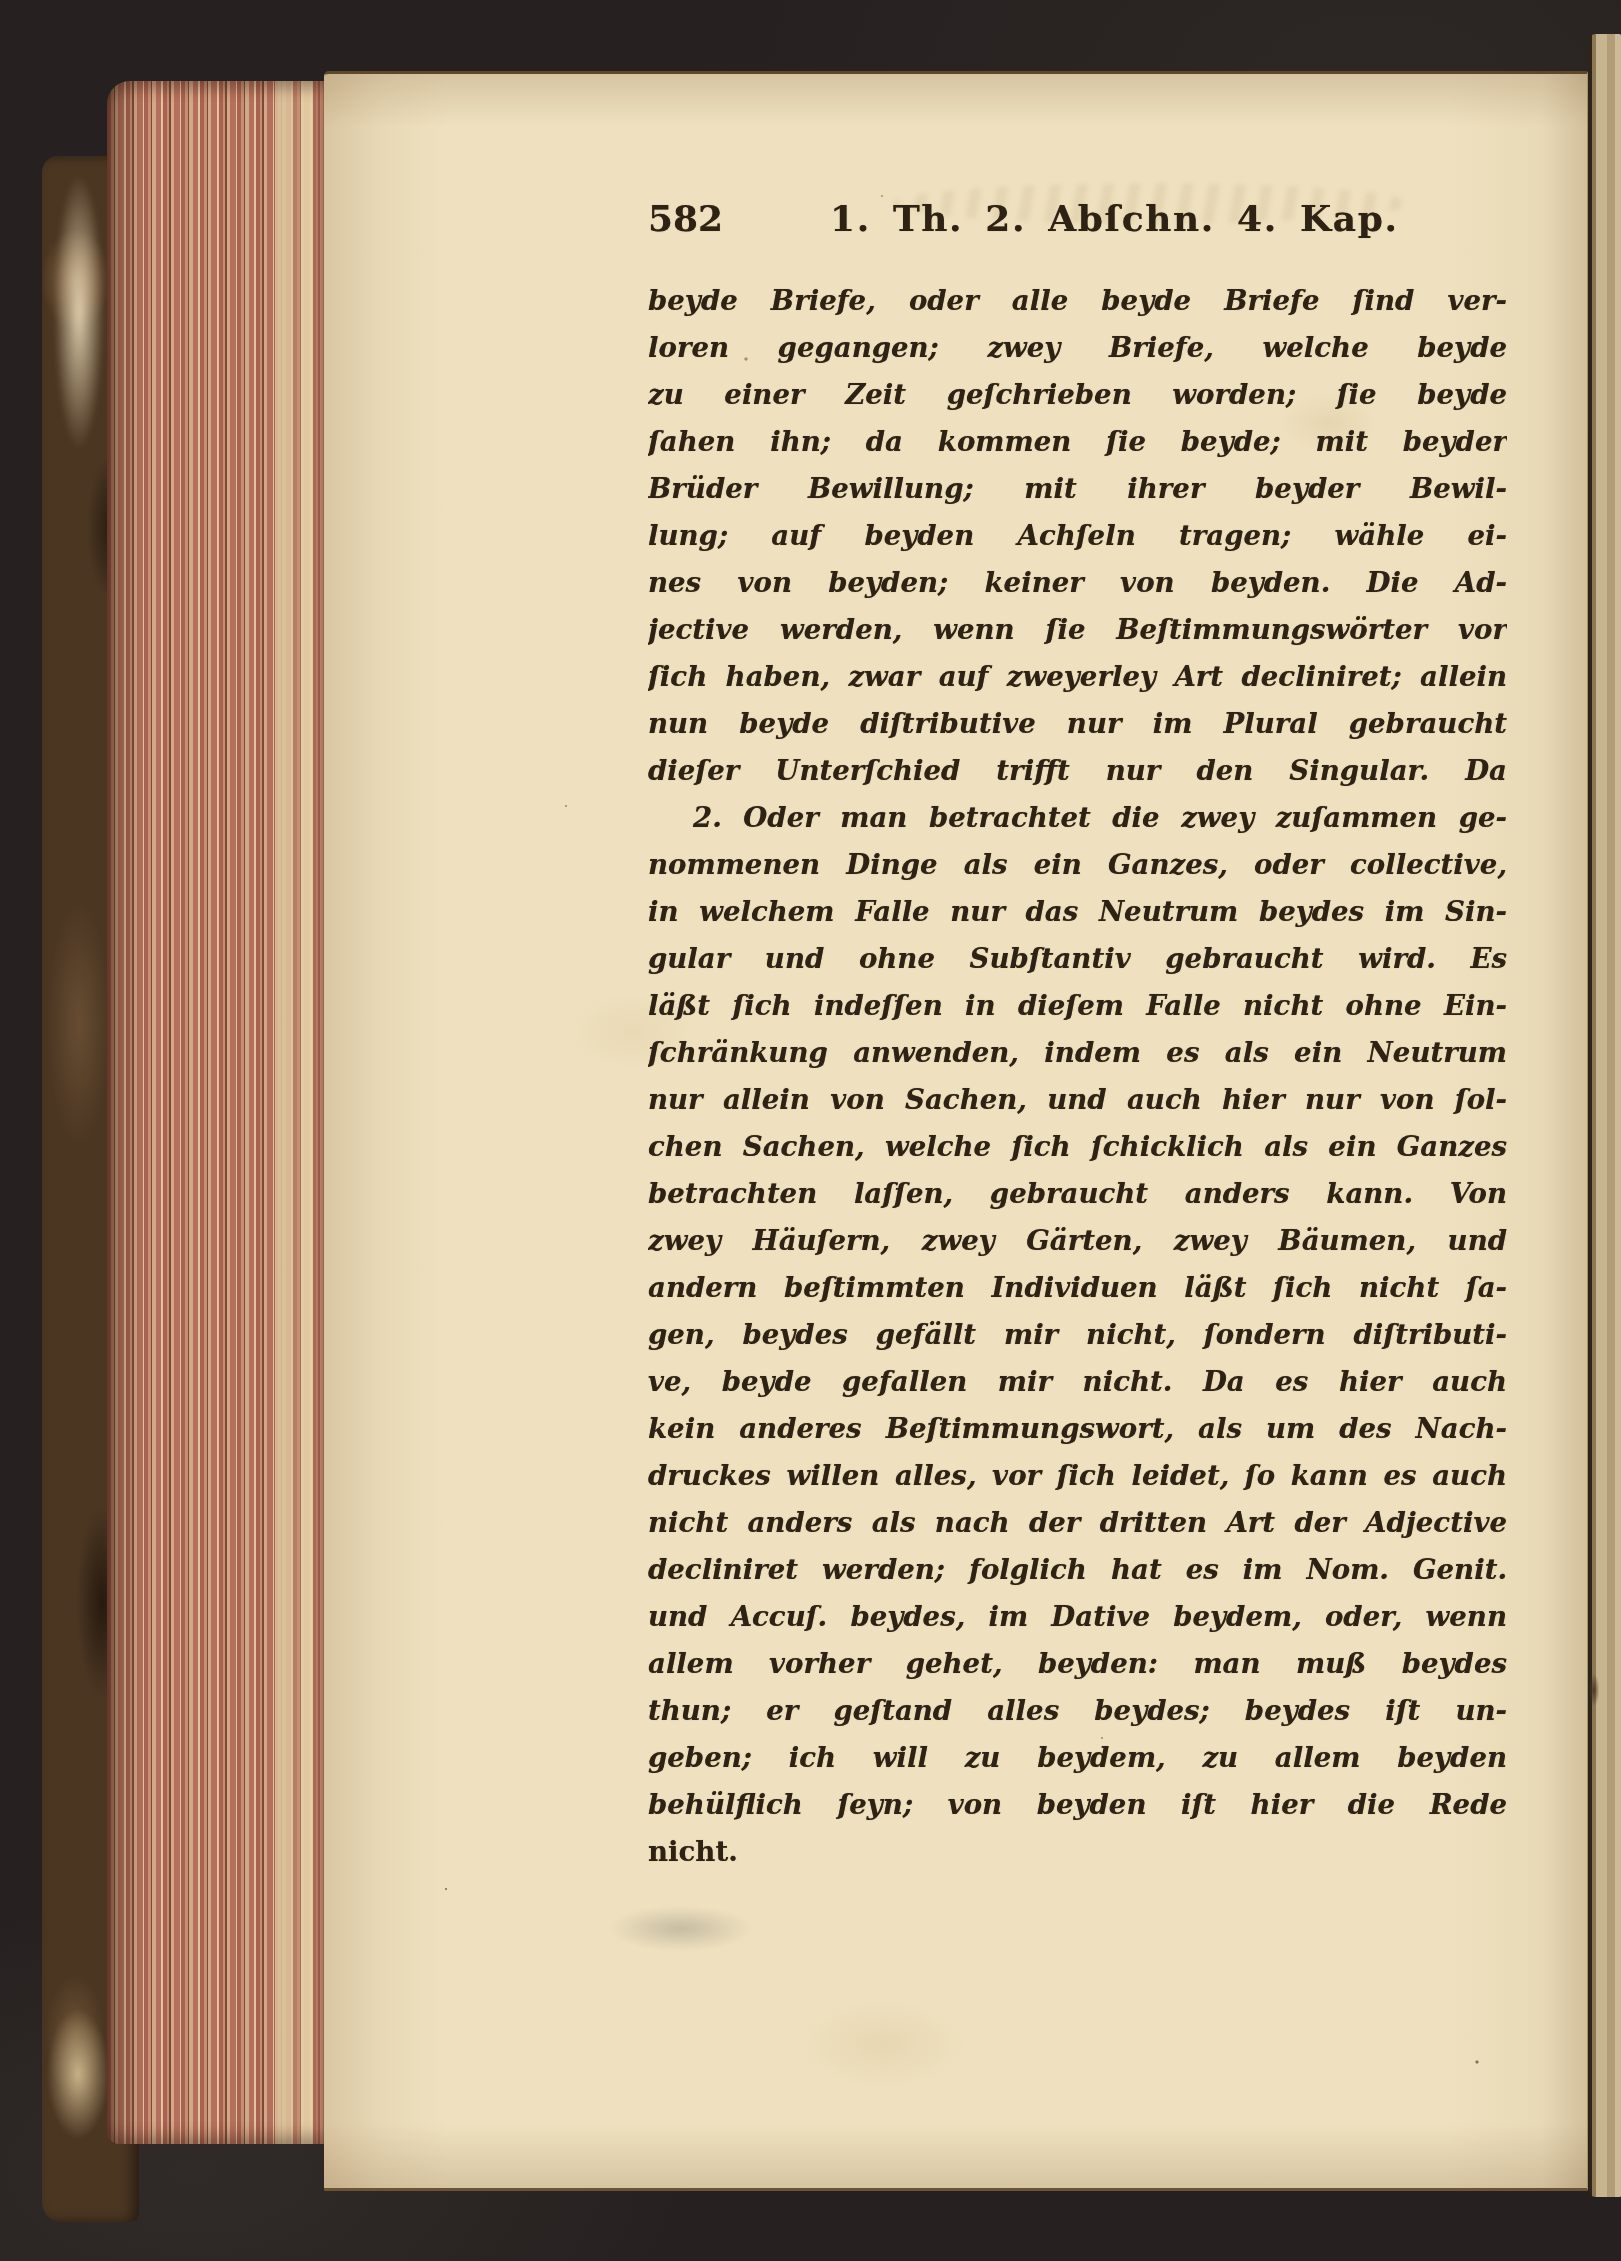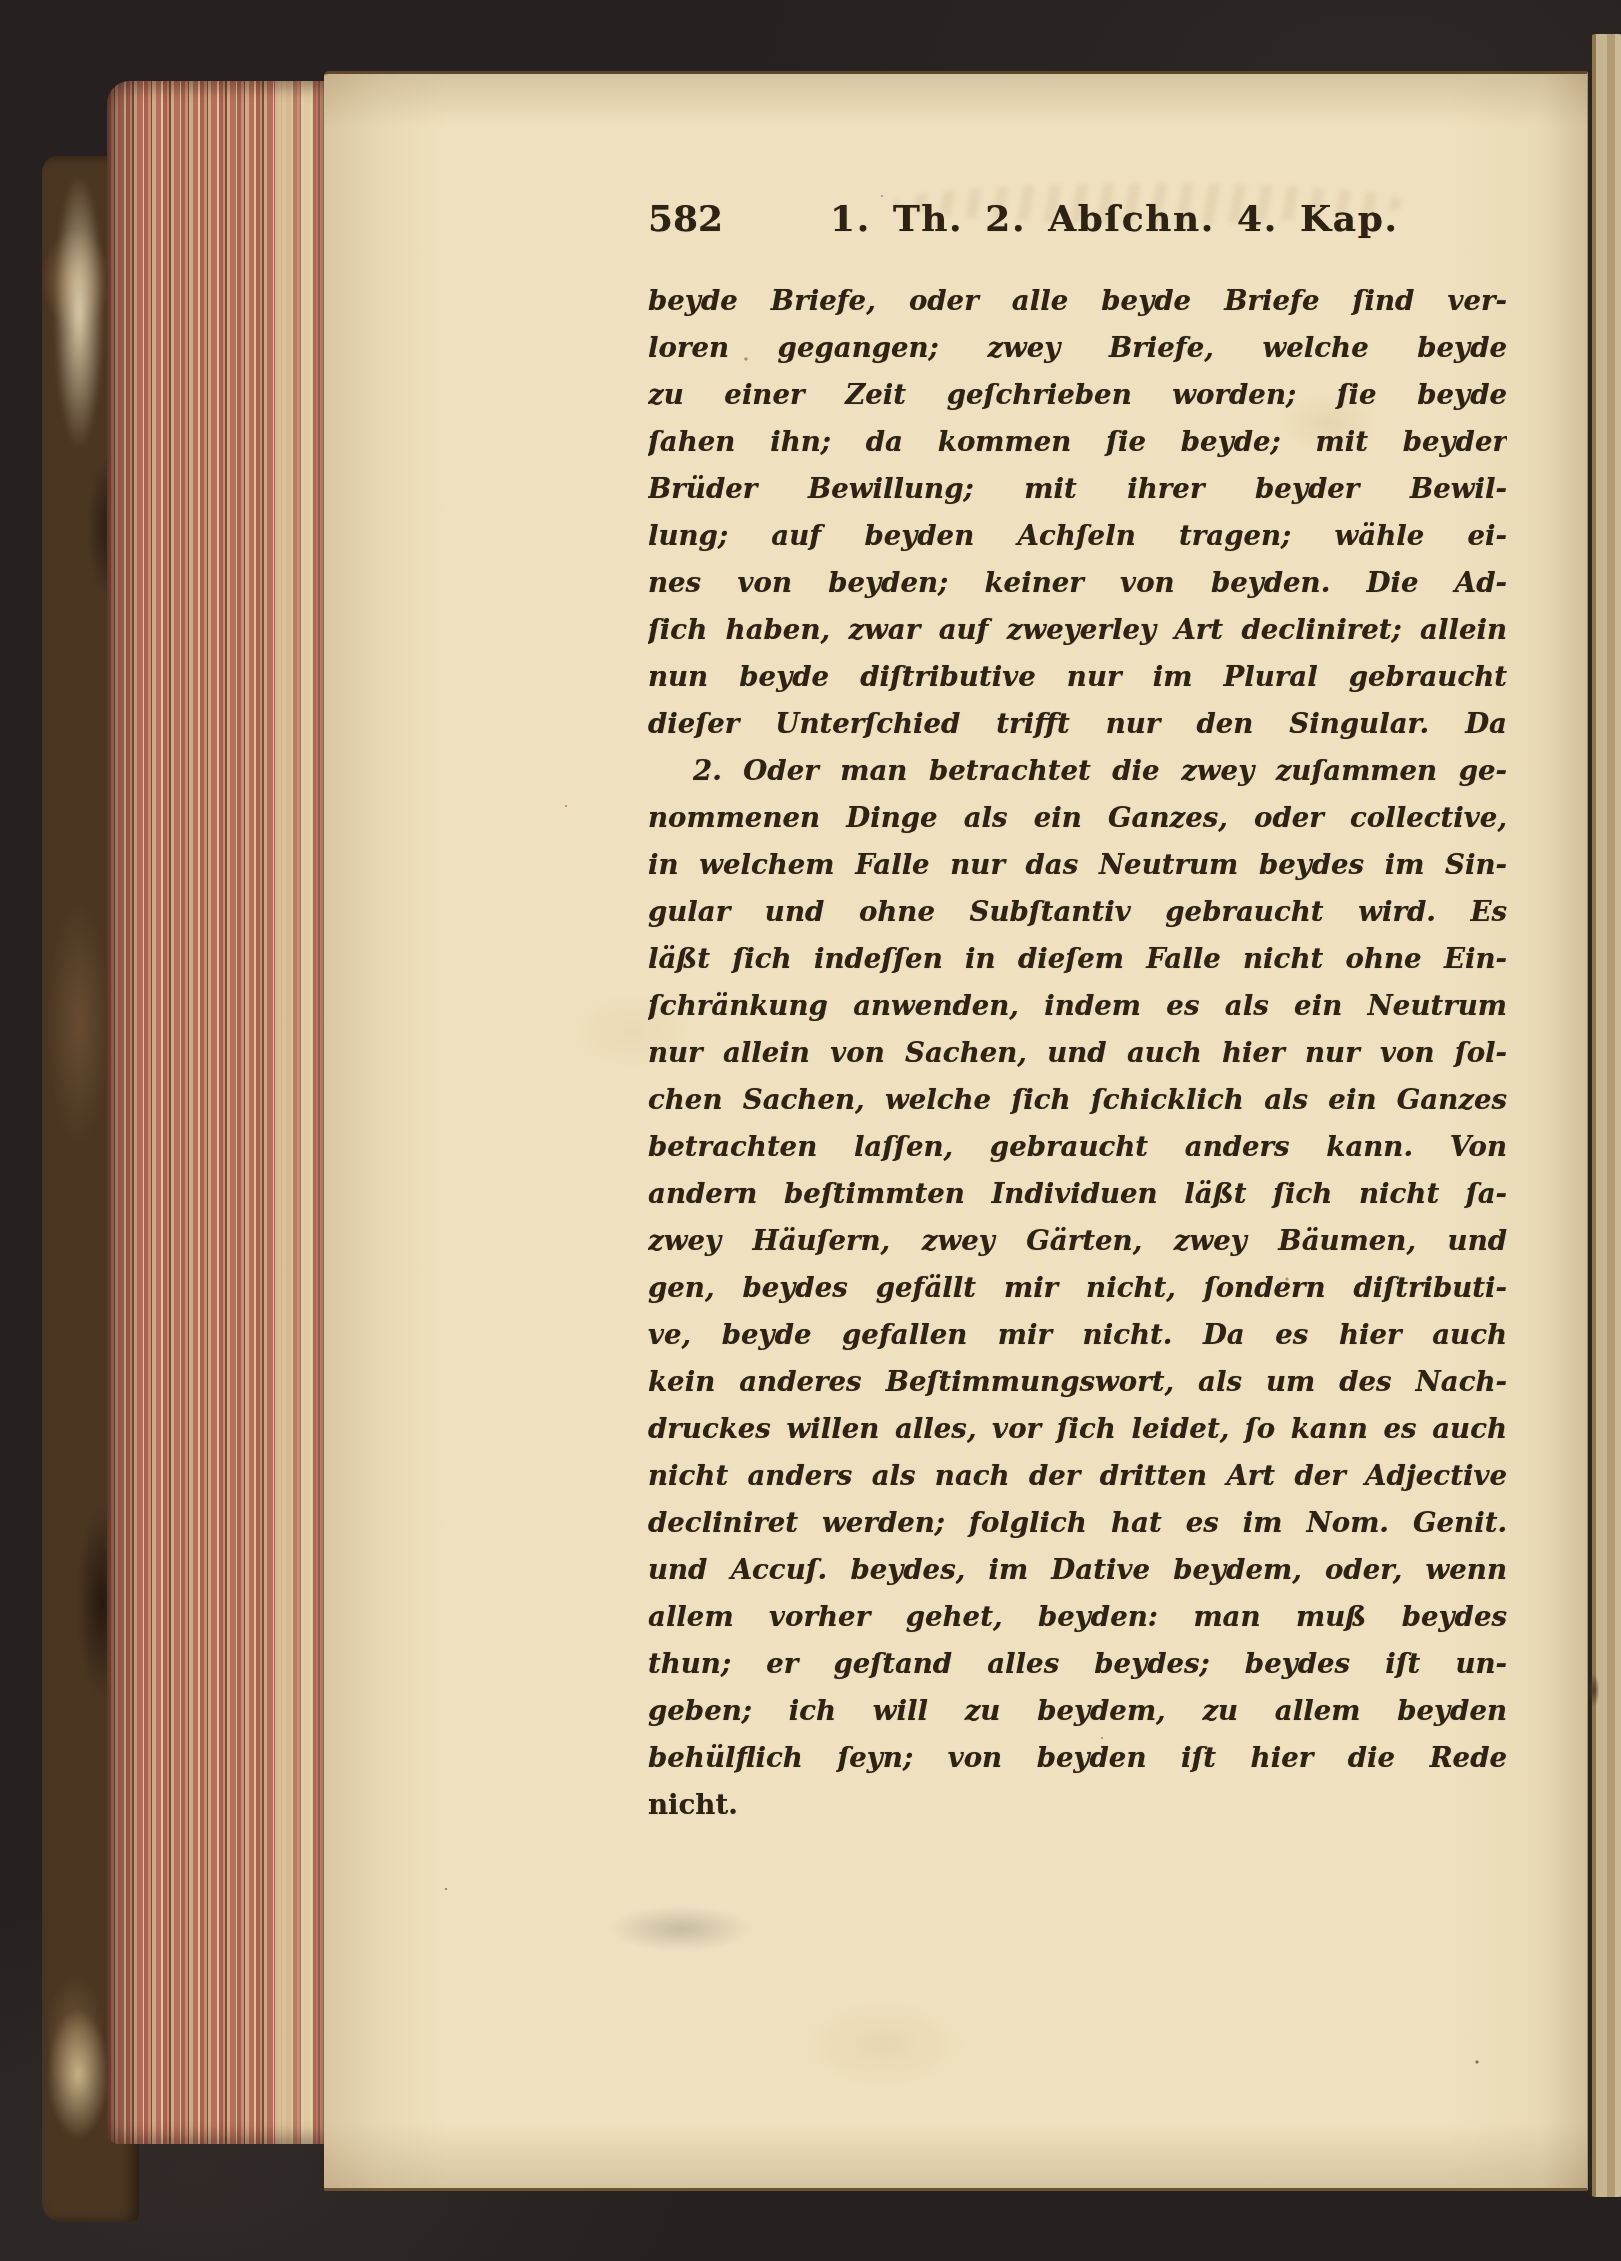--- a/index.html
+++ b/index.html
@@ -143,34 +143,35 @@
     </div>
     <div class="body">
 
     <div class="line">beyde Briefe, oder alle beyde Briefe ſind ver-</div>
         <div class="line">loren gegangen; zwey Briefe, welche beyde</div>
         <div class="line">zu einer Zeit geſchrieben worden; ſie beyde</div>
         <div class="line">ſahen ihn; da kommen ſie beyde; mit beyder</div>
         <div class="line">Brüder Bewillung; mit ihrer beyder Bewil-</div>
         <div class="line">lung; auf beyden Achſeln tragen; wähle ei-</div>
         <div class="line">nes von beyden; keiner von beyden. Die Ad-</div>
+        <div class="line">jective werden, wenn ſie Beſtimmungswörter vor</div>
         <div class="line">ſich haben, zwar auf zweyerley Art decliniret; allein</div>
         <div class="line">nun beyde diſtributive nur im Plural gebraucht</div>
         <div class="line">dieſer Unterſchied trifft nur den Singular. Da</div>
         <div class="line indent">2. Oder man betrachtet die zwey zuſammen ge-</div>
         <div class="line">nommenen Dinge als ein Ganzes, oder collective,</div>
         <div class="line">in welchem Falle nur das Neutrum beydes im Sin-</div>
         <div class="line">gular und ohne Subſtantiv gebraucht wird. Es</div>
         <div class="line">läßt ſich indeſſen in dieſem Falle nicht ohne Ein-</div>
         <div class="line">ſchränkung anwenden, indem es als ein Neutrum</div>
         <div class="line">nur allein von Sachen, und auch hier nur von ſol-</div>
         <div class="line">chen Sachen, welche ſich ſchicklich als ein Ganzes</div>
         <div class="line">betrachten laſſen, gebraucht anders kann. Von</div>
+        <div class="line">zwey Häuſern, zwey Gärten, zwey Bäumen, und</div>
         <div class="line">andern beſtimmten Individuen läßt ſich nicht ſa-</div>
-        <div class="line">zwey Häuſern, zwey Gärten, zwey Bäumen, und</div>
         <div class="line">gen, beydes gefällt mir nicht, ſondern diſtributi-</div>
         <div class="line">ve, beyde gefallen mir nicht. Da es hier auch</div>
         <div class="line">kein anderes Beſtimmungswort, als um des Nach-</div>
         <div class="line">druckes willen alles, vor ſich leidet, ſo kann es auch</div>
         <div class="line">nicht anders als nach der dritten Art der Adjective</div>
         <div class="line">decliniret werden; folglich hat es im Nom. Genit.</div>
         <div class="line">und Accuſ. beydes, im Dative beydem, oder, wenn</div>
         <div class="line">allem vorher gehet, beyden: man muß beydes</div>
         <div class="line">thun; er geſtand alles beydes; beydes iſt un-</div>
         <div class="line">geben; ich will zu beydem, zu allem beyden</div>

